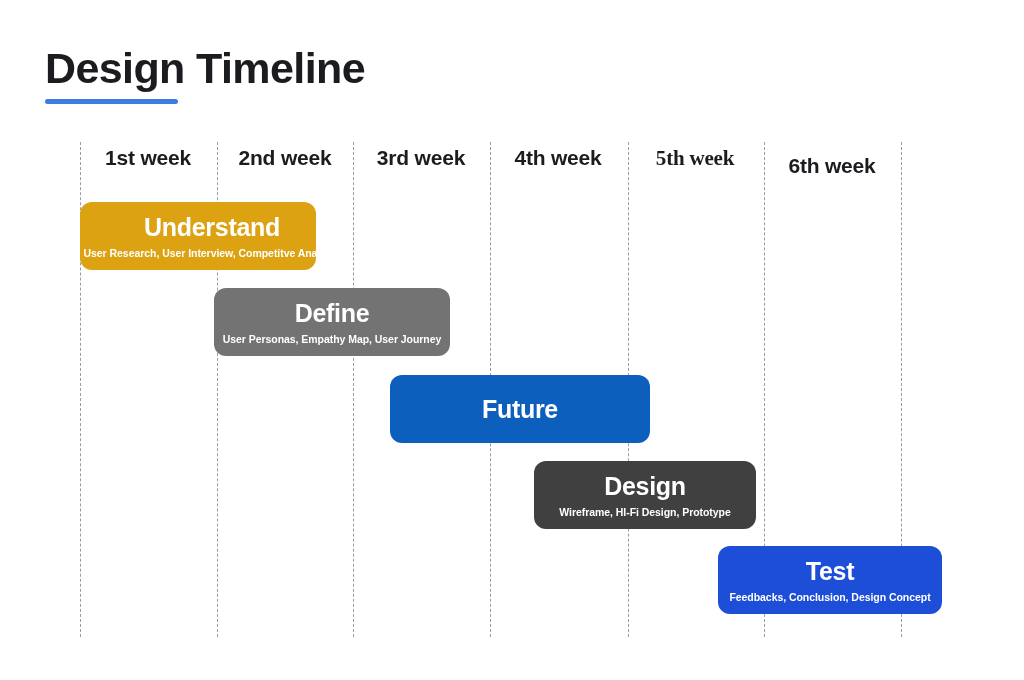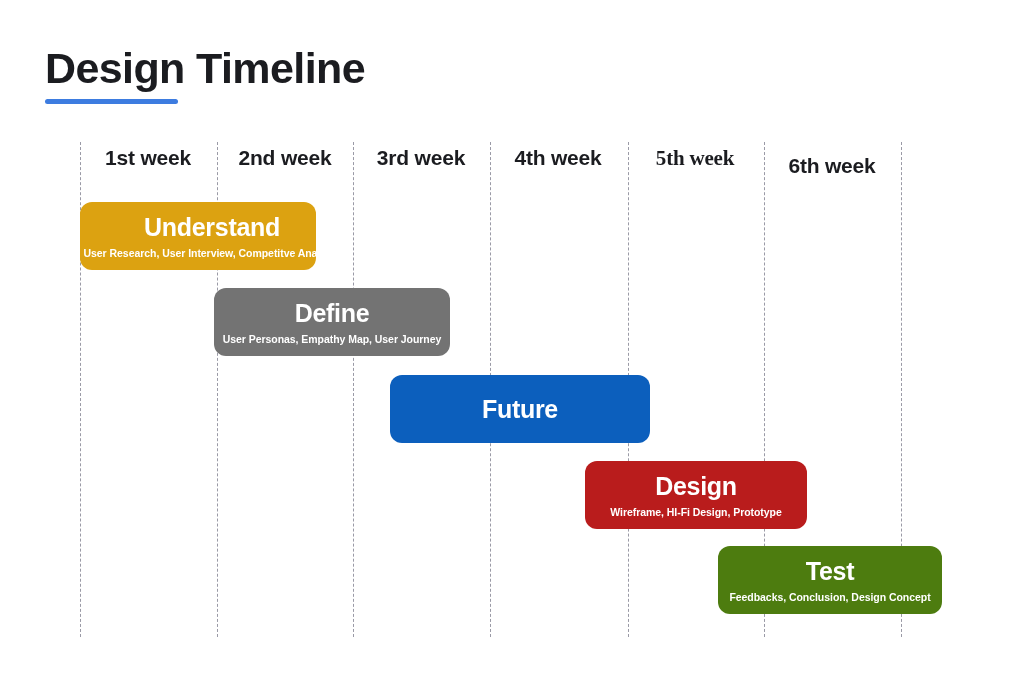--- a/index.html
+++ b/index.html
@@ -129,24 +129,24 @@
           <div class="phase-title">Understand</div>
           <div class="phase-sub">User Research, User Interview, Competitve Analysis</div>
         </div>
         <div class="phase-bar" style="left: 214px; top: 288px; width: 236px; height: 68px; background: #737373;">
           <div class="phase-title">Define</div>
           <div class="phase-sub">User Personas, Empathy Map, User Journey</div>
         </div>
         <div class="phase-bar" style="left: 390px; top: 375px; width: 260px; height: 68px; background: rgb(12, 95, 189);">
           <div class="phase-title">Future</div>
         </div>
-        <div class="phase-bar" style="left: 585px; top: 461px; width: 222px; height: 68px; background: #b91c1c;">
+        <div class="phase-bar" style="left: 534px; top: 461px; width: 222px; height: 68px; background: #404040;">
           <div class="phase-title">Design</div>
           <div class="phase-sub">Wireframe, HI-Fi Design, Prototype</div>
         </div>
-        <div class="phase-bar" style="left: 718px; top: 546px; width: 224px; height: 68px; background: #4d7c0f;">
+        <div class="phase-bar" style="left: 718px; top: 546px; width: 224px; height: 68px; background: #1d4ed8;">
           <div class="phase-title">Test</div>
           <div class="phase-sub">Feedbacks, Conclusion, Design Concept</div>
         </div>
       </div>
   </div>
 
 </div>
 
 </body></html>

